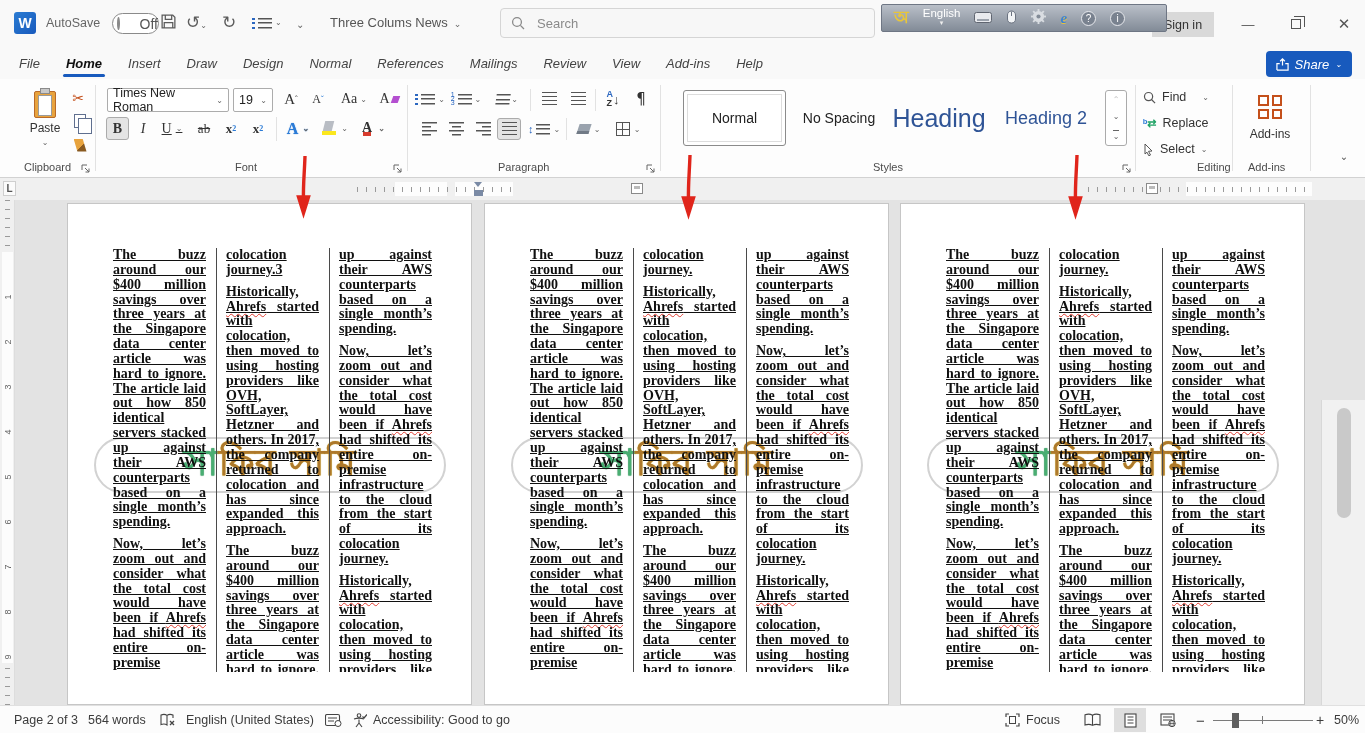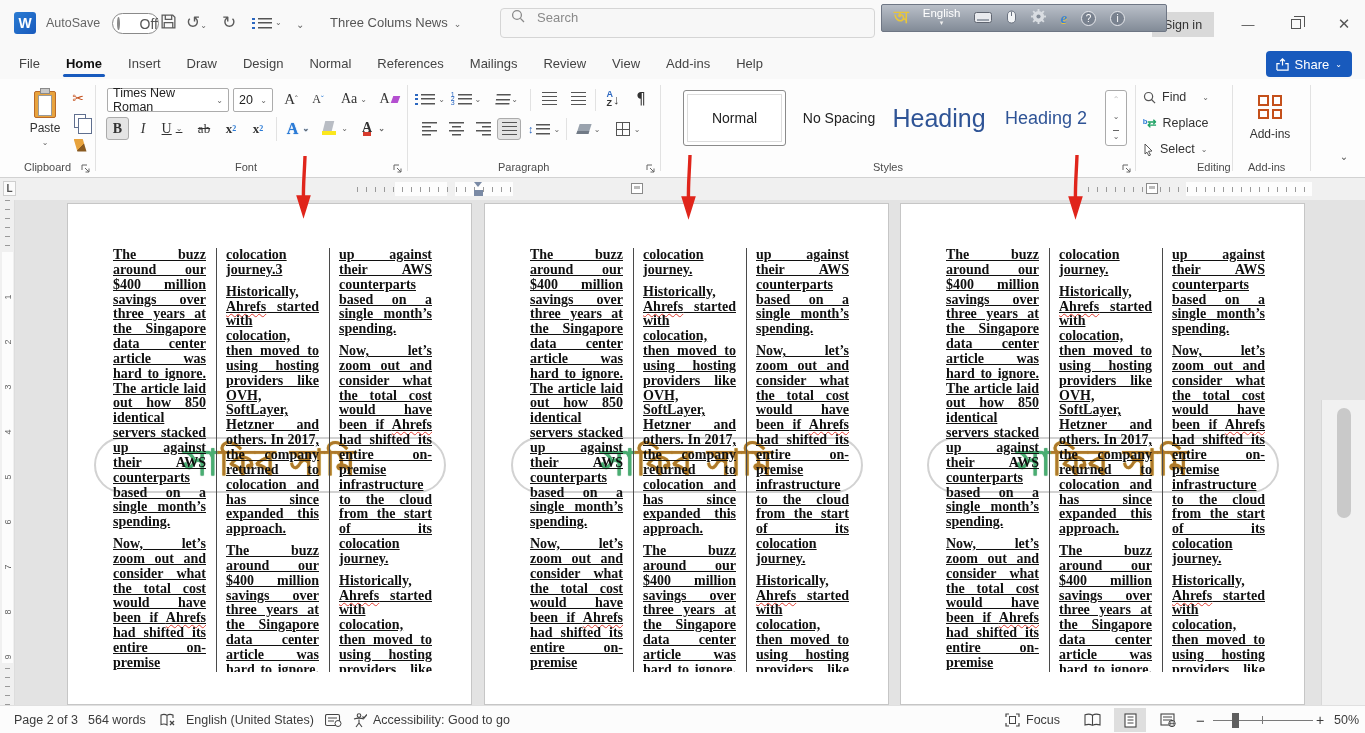--- a/index.html
+++ b/index.html
@@ -15,21 +15,21 @@
   .autosave-lbl { position:absolute; left:46px; top:16px; font-size:12.5px; color:#666; }
   .toggle { position:absolute; left:112px; top:13px; width:47px; height:21px; border:1px solid #8a8a8a;
             border-radius:11px; background:#fff; display:flex; align-items:center; }
   .toggle .knob { width:13px; height:13px; border-radius:50%; background:#8a8a8a; margin-left:4px; }
   .toggle .tl { font-size:14px; color:#555; margin-left:20px; }
   .qat-btn { position:absolute; top:13px; color:#5c5c5c; font-size:17px; line-height:20px; }
   .chev { font-size:8px; color:#666; }
   .doc-title { position:absolute; left:330px; top:15px; font-size:13px; color:#555; }
   .doc-title .chev { margin-left:6px; font-size:9px; }
   .searchbox { position:absolute; left:500px; top:8px; width:375px; height:30px; background:#F7F7F7;
-               border:1px solid #D5D5D5; border-radius:4px; display:flex; align-items:flex-start; padding:0 10px; }
+               border:1px solid #D5D5D5; border-radius:4px; display:flex; align-items:center; padding:0 10px; }
   .searchbox input { border:none; outline:none; background:transparent; font-size:13px; color:#444;
                      width:300px; margin-left:10px; font-family:"Liberation Sans",sans-serif; }
   .searchbox input::placeholder { color:#8a8a8a; }
   .avro { position:absolute; left:881px; top:4px; width:286px; height:28px; z-index:40;
           background:linear-gradient(#b9bfc8,#828b97); border:1px solid #6e7684; border-radius:2px;
           display:flex; align-items:center; gap:14px; padding:0 12px; }
   .avro .alogo { color:#E7C53B; font-size:17px; font-weight:bold; font-family:"DejaVu Sans",sans-serif; }
   .avro .alang { color:#fff; font-size:11.5px; text-align:center; line-height:10px; }
   .avro .alang .chev { color:#eee; display:block; font-size:7px; }
   .avro .aic { color:#EDEFF2; font-size:13px; }
@@ -39,21 +39,21 @@
                 font-size:10px; display:flex; align-items:center; justify-content:center; background:#8злка0; background:#79828f; }
   .signin { position:absolute; left:1152px; top:12px; width:62px; height:25px; background:#D9D9D9;
             color:#333; font-size:12.5px; display:flex; align-items:center; justify-content:center; z-index:10; }
   .winbtn { position:absolute; top:12px; width:30px; height:24px; display:flex; align-items:center;
             justify-content:center; color:#555; font-size:13px; }
   .restore-ic { width:10px; height:10px; border:1.2px solid #555; position:relative; }
   .restore-ic:before { content:""; position:absolute; left:2px; top:-4px; width:10px; height:10px;
                        border:1.2px solid #555; border-left:none; border-bottom:none; }
 
   
-  .tabsrow { position:absolute; left:0; top:47px; width:1365px; height:32px; background:#F9F9F9; display:flex; align-items:center; }
+  .tabsrow { position:absolute; left:0; top:47px; width:1365px; height:32px; background:#F9F9F9; display:flex; align-items:center;font-style:italic; }
   .rtab { padding:0 13px; font-size:13px; color:#444; height:32px; display:flex; align-items:center; position:relative; }
   .rtab.active { color:#0F0F0F; font-weight:bold; }
   .rtab.active:after { content:""; position:absolute; left:10px; right:10px; bottom:2px; height:3px;
                        background:#185ABD; border-radius:2px; }
   .sharebtn { position:absolute; right:13px; top:4px; height:26px; background:#185ABD; color:#fff;
               border-radius:4px; display:flex; align-items:center; padding:0 10px; font-size:13px; gap:6px; }
 
   
   .ribbon { position:absolute; left:0; top:79px; width:1365px; height:99px; background:#FDFDFD;
             border-bottom:1px solid #D2D2D2; }
@@ -264,21 +264,21 @@
         <path d="M2 2h5M2 2v5" stroke="#666" fill="none"></path>
         <path d="M5 5l4 4M9 5.5V9H5.5" stroke="#666" fill="none"></path>
       </svg></div>
   <div class="vdiv" style="left:95px;"></div>
 
   <div class="combo" style="left:107px; top:9px; width:122px;">
     <span>Times New Roman</span>
       <span class="chev">⌄</span>
   </div>
   <div class="combo" style="left:233px; top:9px; width:40px;">
-    <span>20</span>
+    <span>19</span>
       <span class="chev">⌄</span>
   </div>
   <div class="rbtn serifg" style="left:279px; top:9px; width:24px; height:22px; font-size:15px;">
       <span>A</span>
       <sup style="font-size:8px; color:#444;">ˆ</sup>
     </div>
   <div class="rbtn serifg" style="left:306px; top:9px; width:24px; height:22px; font-size:12px;">
       <span>A</span>
       <sup style="font-size:8px; color:#2B7BD6;">ˇ</sup>
     </div>

